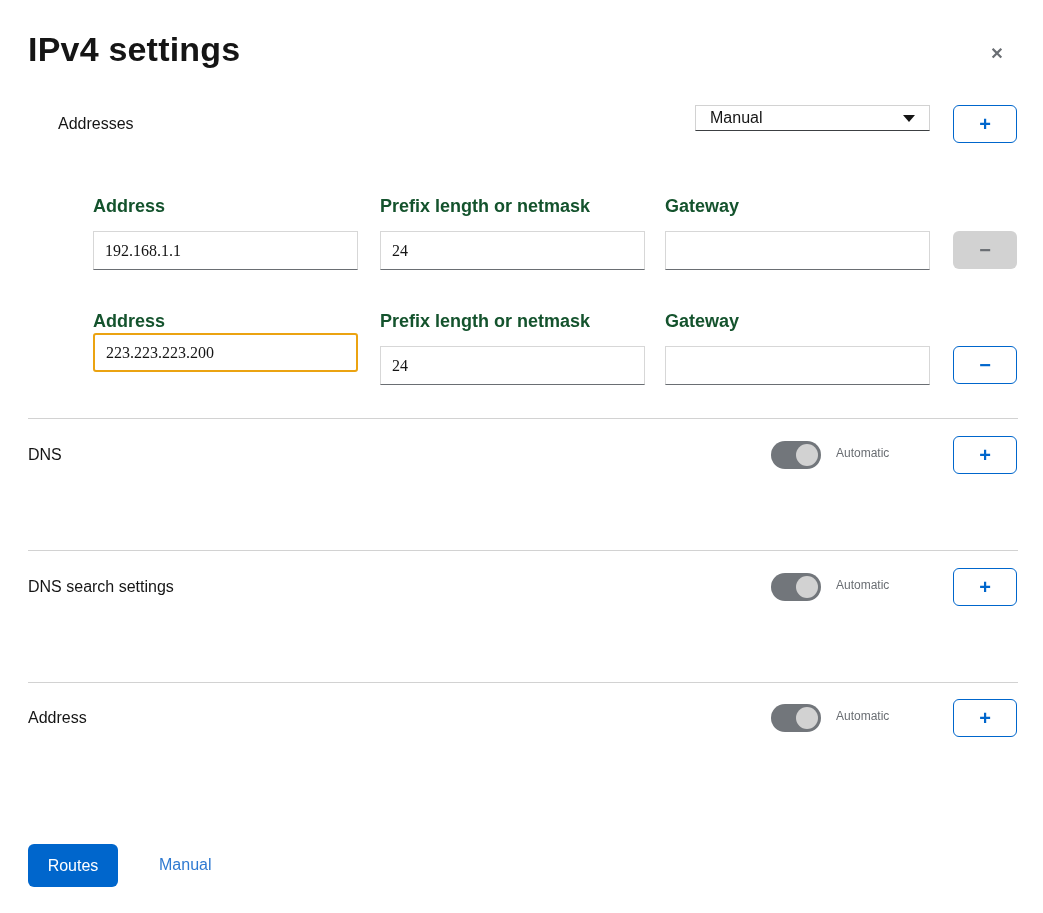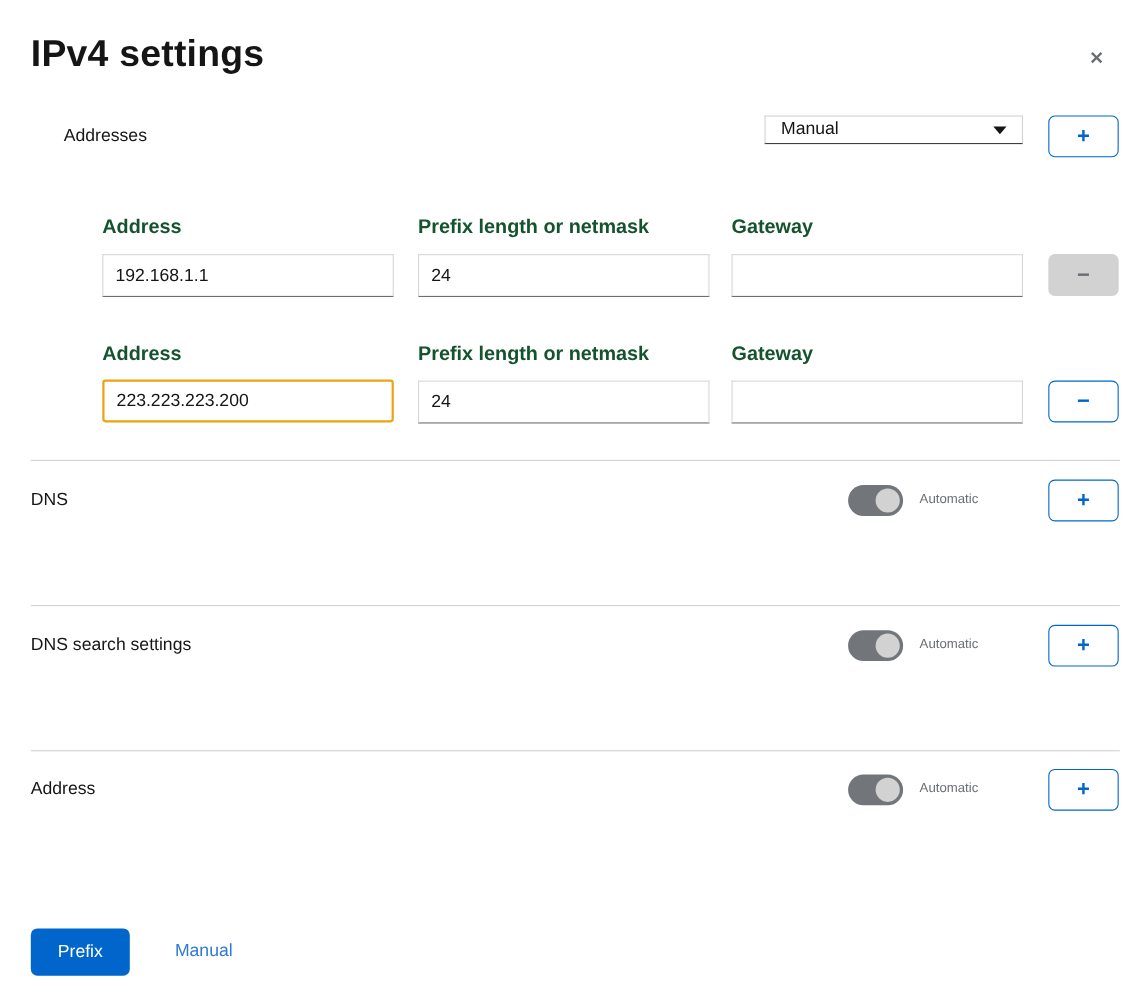--- a/index.html
+++ b/index.html
@@ -50,21 +50,21 @@
   }
   .sq-btn.disabled {
     background: #d2d2d2; border: none; color: #6a6e73; cursor: default;
   }
 
   
   .col-header { font-size: 18px; font-weight: 700; color: #14532d; }
   .pf-input {
     width: 265px; height: 39px;
     border: 1px solid #d7d7d7; border-bottom: 1px solid #6a6e73;
-    font-family: Liberation Sans, sans-serif;
+    font-family: Liberation Serif, serif;
     font-size: 16px; color: #151515; padding: 0 11px; background: #fff;
     outline: none;
   }
   .pf-input.focus-gold {
     border: 2px solid #eba311; border-radius: 3px;
   }
 
   
   .divider { left: 28px; width: 990px; height: 1px; background: #d2d2d2; }
 
@@ -114,21 +114,21 @@
 
 <input class="abs pf-input" style="left: 93px; top: 231px;" value="192.168.1.1">
 <input class="abs pf-input" style="left: 380px; top: 231px;" value="24">
 <input class="abs pf-input" style="left: 665px; top: 231px;" value="">
 <button class="abs sq-btn disabled" style="left:953px; top:231px;">−</button>
 
 <div class="abs col-header" style="left:93px; top:311px;">Address</div>
 <div class="abs col-header" style="left:380px; top:311px;">Prefix length or netmask</div>
 <div class="abs col-header" style="left:665px; top:311px;">Gateway</div>
 
-<input class="abs pf-input focus-gold" style="left: 93px; top: 345px;" value="223.223.223.200">
+<input class="abs pf-input focus-gold" style="left: 93px; top: 333px;" value="223.223.223.200">
 <input class="abs pf-input" style="left: 380px; top: 346px;" value="24">
 <input class="abs pf-input" style="left: 665px; top: 346px;" value="">
 <button class="abs sq-btn" style="left:953px; top:346px;">−</button>
 
 <div class="abs divider" style="top:418px;"></div>
 <div class="abs section-label" style="left:28px; top:446px;">DNS</div>
 <div class="toggle" style="left:771px; top:441px;">
   <span class="knob"></span>
 </div>
 <div class="abs toggle-mode-label" style="left:836px; top:446px;">Automatic</div>
@@ -143,14 +143,14 @@
 <button class="abs sq-btn" style="left:953px; top:568px;">+</button>
 
 <div class="abs divider" style="top:682px;"></div>
 <div class="abs section-label" style="left:28px; top:709px;">Address</div>
 <div class="toggle" style="left:771px; top:704px;">
   <span class="knob"></span>
 </div>
 <div class="abs toggle-mode-label" style="left:836px; top:709px;">Automatic</div>
 <button class="abs sq-btn" style="left:953px; top:699px;">+</button>
 
-<button class="abs apply-btn">Prefix</button>
+<button class="abs apply-btn">Routes</button>
 <button class="abs cancel-link">Manual</button>
 
 </body></html>

